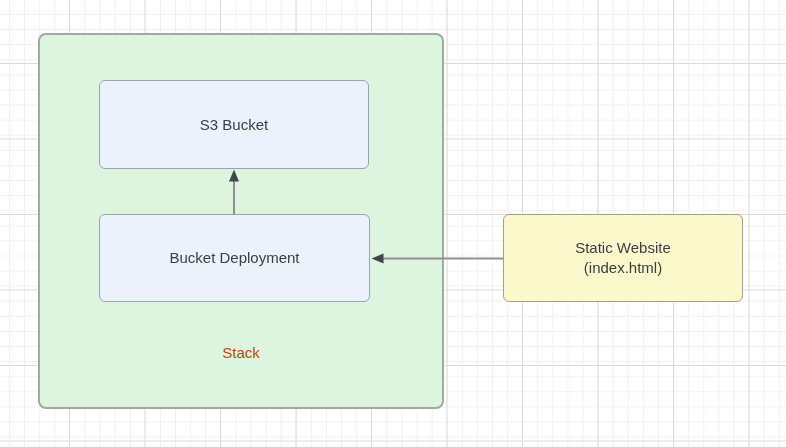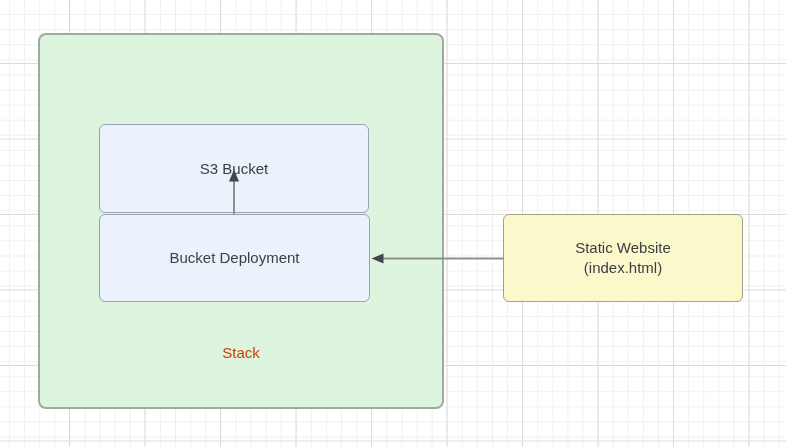--- a/index.html
+++ b/index.html
@@ -65,21 +65,20 @@
   .process {
     background: #ebf2fb;
     border: 1.5px solid #99a3b3;
     border-radius: 6px;
   }
   .s3-bucket {
     left: 99px;
     top: 80px;
     width: 270px;
     height: 89px;
-    margin-top: 44px;
   }
   .bucket-deployment {
     left: 99px;
     top: 214px;
     width: 271px;
     height: 88px;
   }
   .note {
     left: 503px;
     top: 214px;

